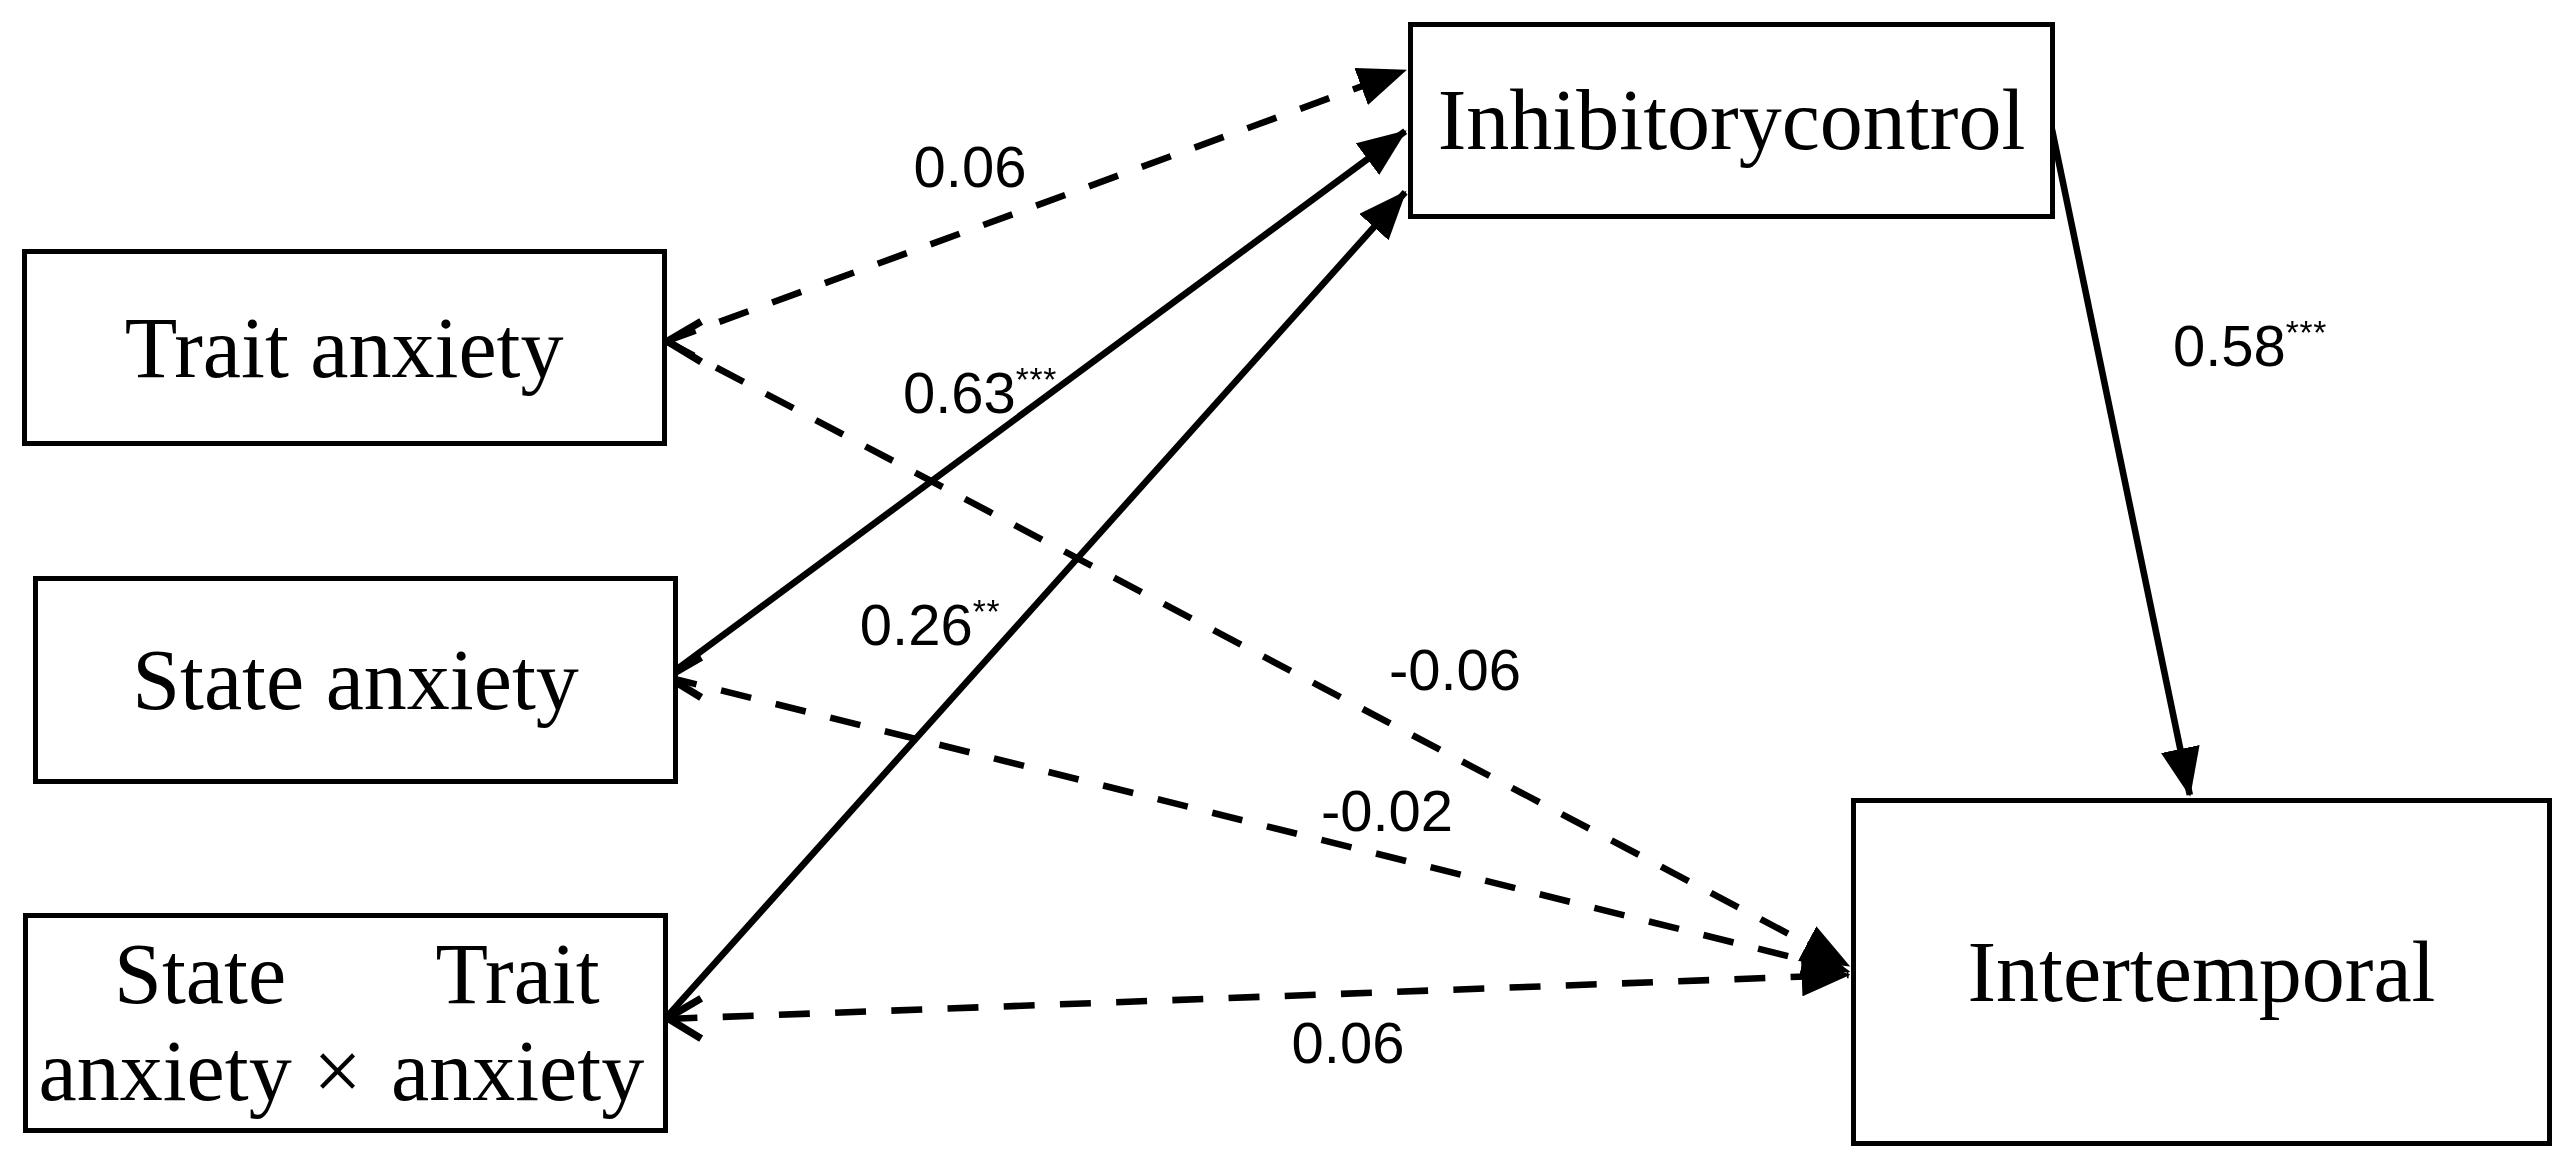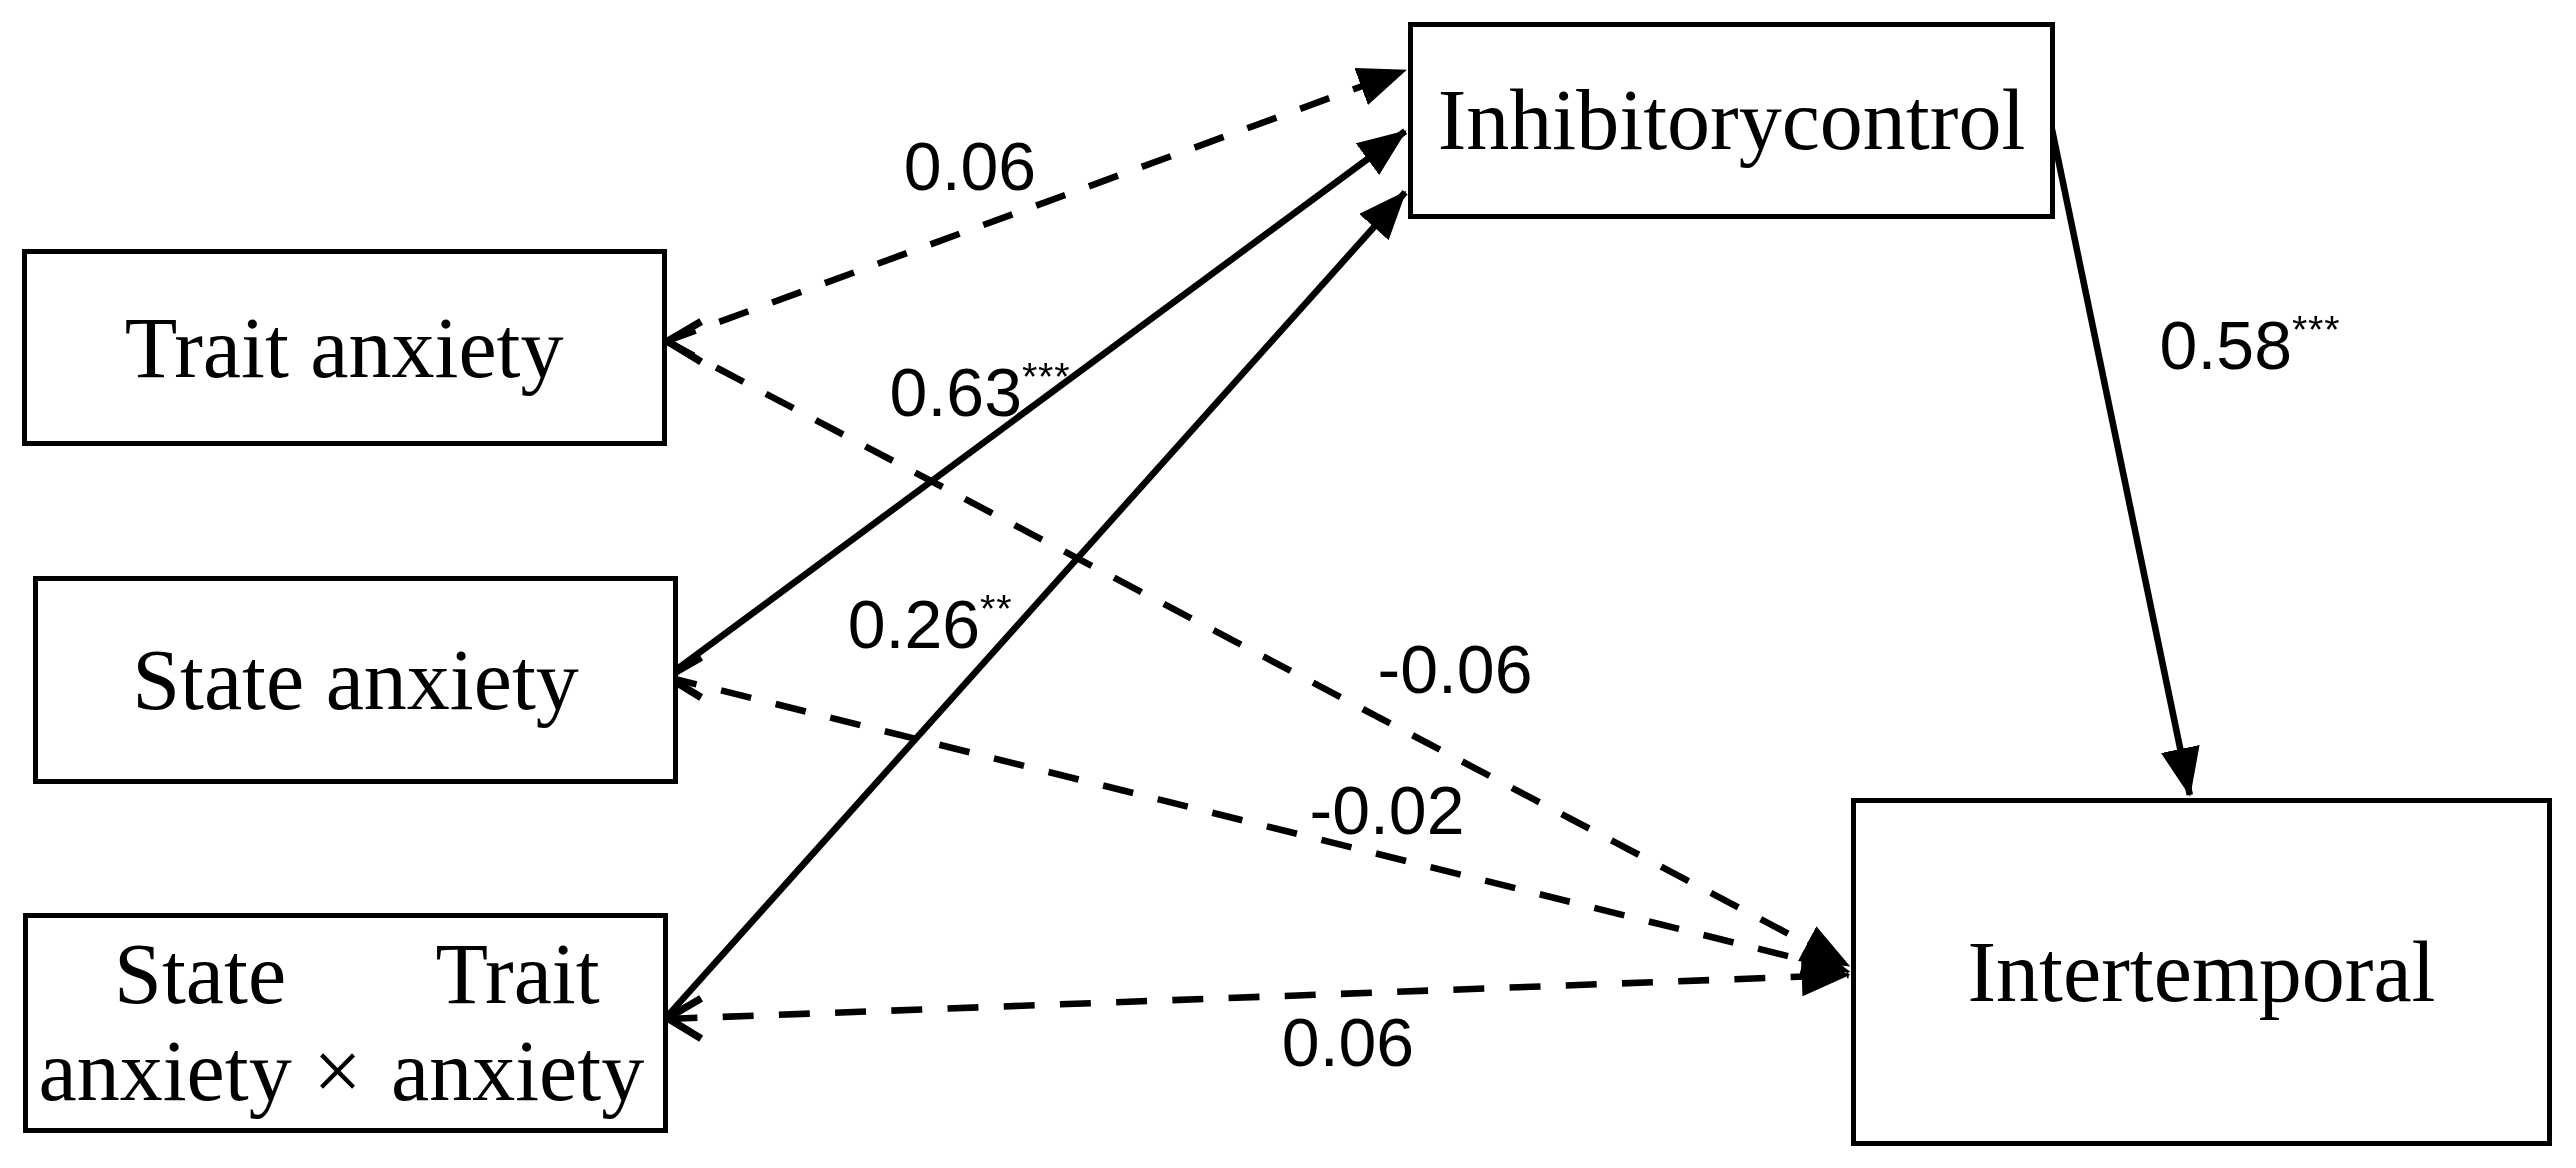--- a/index.html
+++ b/index.html
@@ -31,21 +31,21 @@
   .node span{display:block;}
   .node-trait   {left:21.6px;  top:249px; width:645px; height:197px;}
   .node-state   {left:33px;  top:576px; width:645px; height:208px;}
   .node-interaction{left:23.4px; top:913px; width:645px; height:220px; line-height:97px;}
   .node-inhibitory {left:1408px; top:21.6px; width:647px; height:197px; line-height:103px;}
   .node-intertemporal{left:1851px; top:798px; width:701px; height:348px; line-height:114px;gap:8px;}
   .coef{
     position:absolute;
     transform:translate(-50%,-50%);
     font-family:"Liberation Sans", sans-serif;
-    font-size:68px;
+    font-size:58px;
     color:#000;
     white-space:nowrap;
   }
   .coef sup{
     font-size:0.58em;
     position:relative;
     top:-0.06em;
     vertical-align:super;
     letter-spacing:0.02em;
   }

